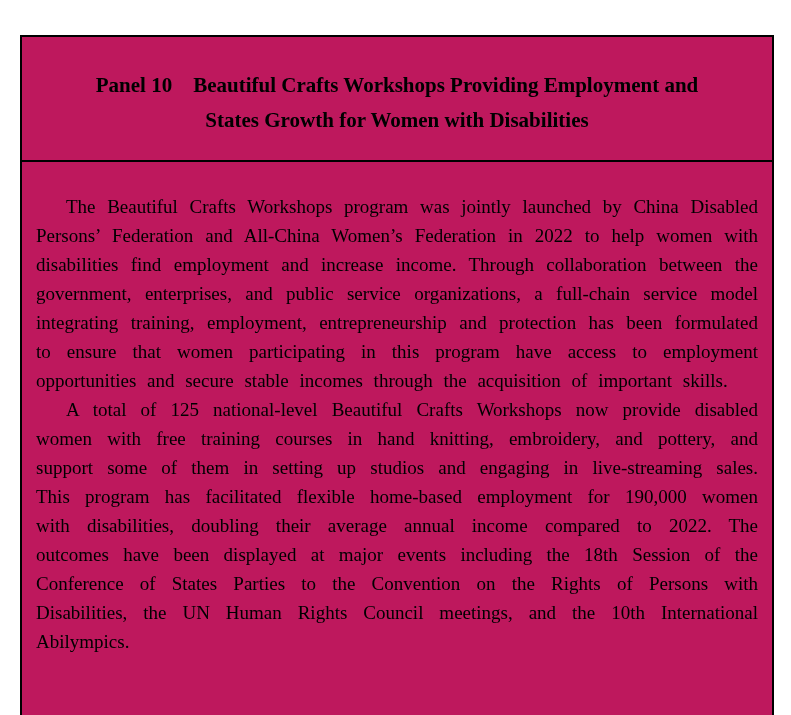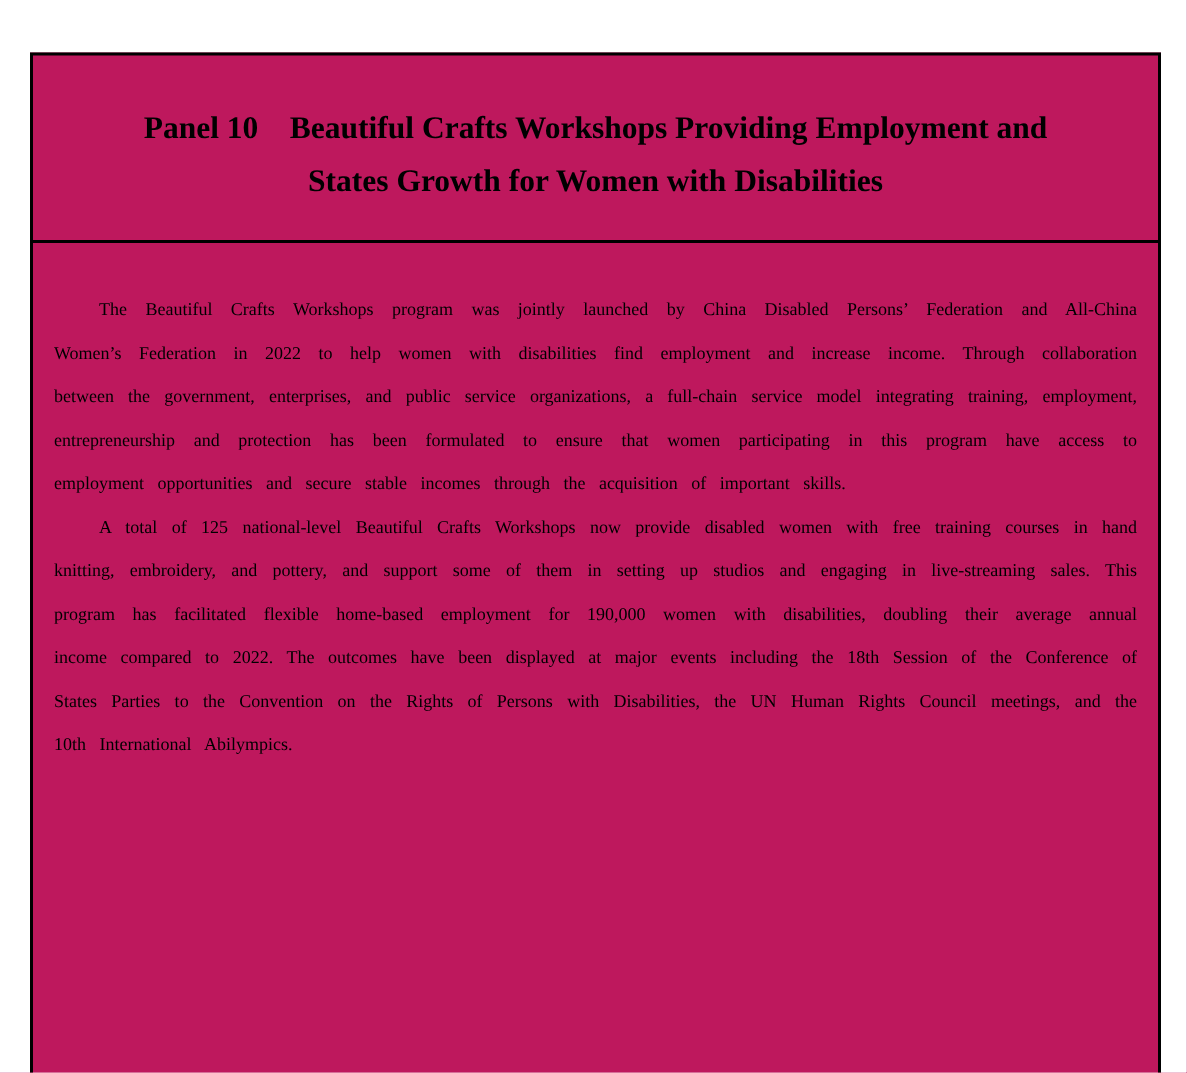--- a/index.html
+++ b/index.html
@@ -32,21 +32,21 @@
     justify-content: center;
     align-items: center;
     padding-top: 8px;
     font-weight: bold;
     font-size: 21px;
     line-height: 35px;
     text-align: center;
   }
   .panel-body {
     padding: 30px 14px 0 14px;
-    font-size: 12px;
+    font-size: 19px;
     line-height: 29px;
     text-align: justify;
     word-spacing: 6px;
   }
   .panel-body p {
     text-indent: 30px;
     margin: 0;
   }
 </style>
 </head>

